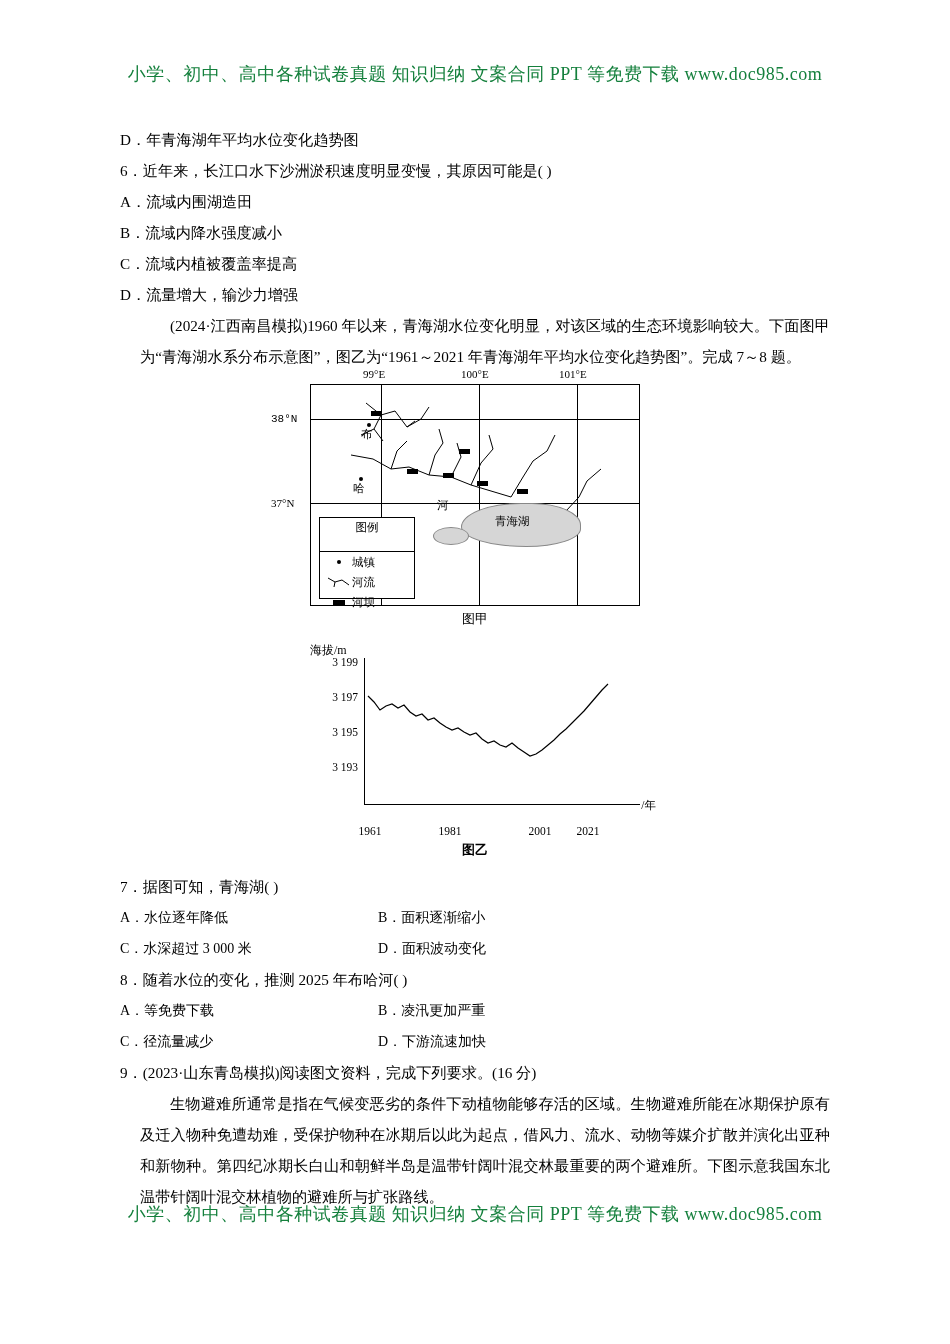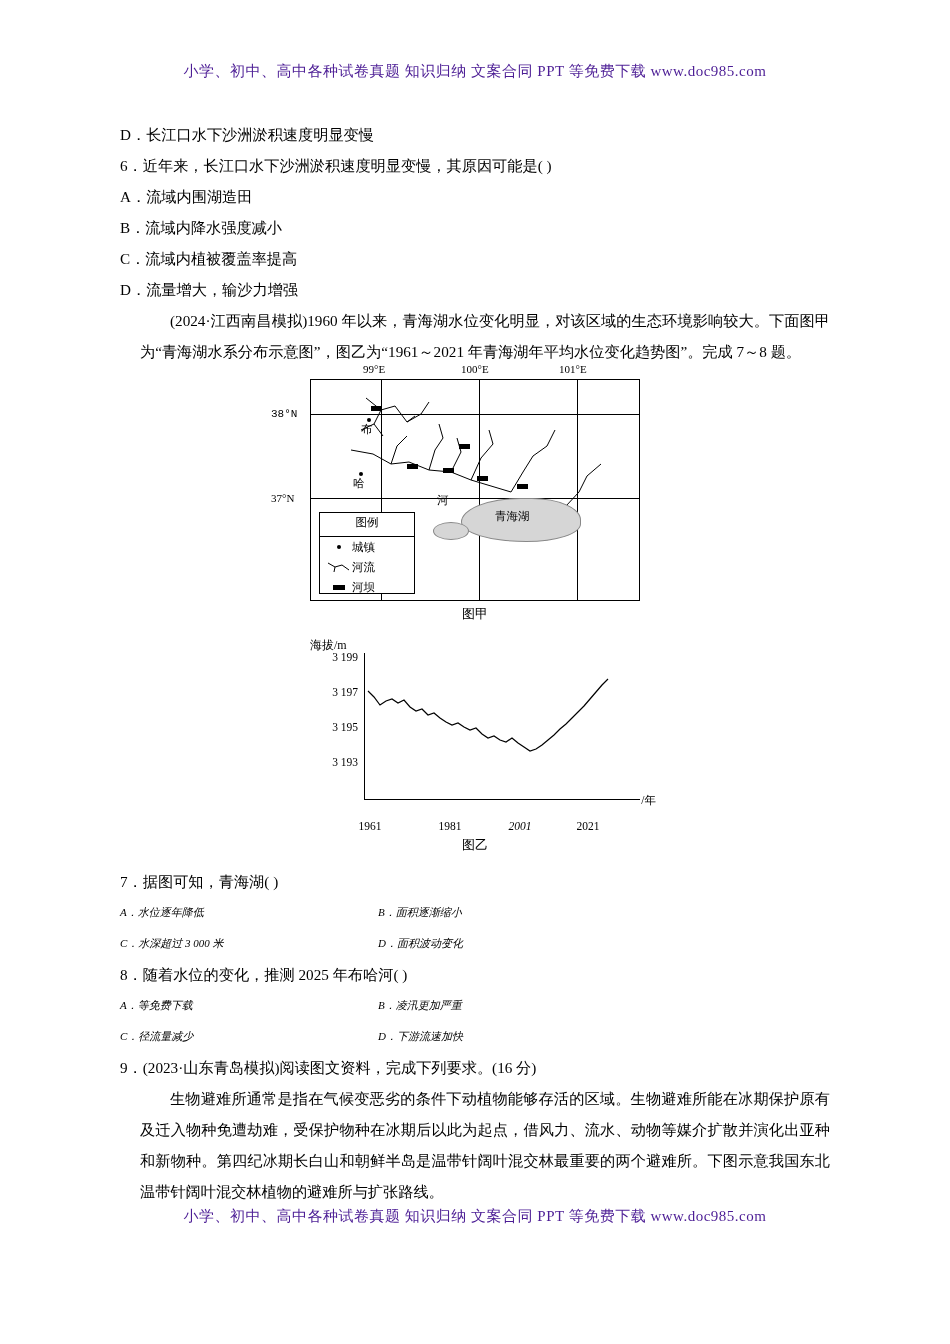--- a/index.html
+++ b/index.html
@@ -17,22 +17,22 @@
   }
   .page {
     position: relative;
     width: 950px;
     height: 1344px;
     box-sizing: border-box;
     padding: 0 120px;
   }
   .watermark {
     text-align: center;
-    font-size: 15px;
-    color: #4c1d95;
+    font-size: 18px;
+    color: #15803d;
     letter-spacing: 0.5px;
     font-family: "Liberation Serif", serif;
   }
   .wm-top { padding-top: 62px; }
   .wm-bottom {
     position: absolute;
     left: 0; right: 0;
     bottom: 118px;
     text-align: center;
   }
@@ -47,23 +47,22 @@
     line-height: 31px;
   }
   .q-line {
     font-size: 15.2px;
     line-height: 31px;
   }
   .indent2 { text-indent: 30px; }
   .content { margin-top: 38px; }
   .two-col {
     display: flex;
-    font-size: 11px;
+    font-size: 14px;
     line-height: 31px;
-    font-style: italic;
   }
   .two-col > div:first-child { width: 258px; }
 
   
   .fig-wrap { margin: 12px 0 0 0; }
   .map-outer {
     position: relative;
     width: 330px;
     height: 222px;
     margin: 6px auto 0 auto;
@@ -127,21 +126,21 @@
     height: 82px;
     border: 1px solid #000;
     background: #fff;
     box-sizing: border-box;
     font-size: 11.5px;
   }
   .legend-title {
     text-align: center;
     padding-top: 2px;
     border-bottom: 1px solid #000;
-    padding-bottom: 6px;
+    padding-bottom: 16px;
   }
   .legend-row {
     display: flex;
     align-items: center;
     height: 20px;
     padding-left: 6px;
   }
   .legend-sym {
     width: 26px;
     display: flex;
@@ -199,21 +198,21 @@
 </style>
 </head>
 <body>
 
 <div class="page">
 
   <div class="watermark wm-top">小学、初中、高中各种试卷真题  知识归纳  文案合同  PPT 等免费下载     www.doc985.com</div>
 
   <div class="content">
 
-    <div class="opt-line">D．长江口水下沙洲淤积速度明显变慢</div>
+    <div class="opt-line">D．年青海湖年平均水位变化趋势图</div>
 
     <div class="q-line">6．近年来，长江口水下沙洲淤积速度明显变慢，其原因可能是(        )</div>
     <div class="opt-line">A．流域内围湖造田</div>
     <div class="opt-line">B．流域内降水强度减小</div>
     <div class="opt-line">C．流域内植被覆盖率提高</div>
     <div class="opt-line">D．流量增大，输沙力增强</div>
 
     <div class="body-text indent2">(2024·江西南昌模拟)1960 年以来，青海湖水位变化明显，对该区域的生态环境影响较大。下面图甲为“青海湖水系分布示意图”，图乙为“1961～2021 年青海湖年平均水位变化趋势图”。完成 7～8 题。</div>
 
     <div class="fig-wrap">
@@ -305,25 +304,25 @@
 
       <div class="axis-y"></div>
       <div class="axis-x"></div>
 
       <svg width="330" height="175" style="position:absolute;left:0;top:0;">
         <polyline fill="none" stroke="#000" stroke-width="1.2" points="58,52 64,58 70,66 76,62 82,60 88,64 94,61 100,68 106,72 112,70 118,76 124,74 130,79 136,83 142,86 148,84 154,88 160,91 166,89 172,95 178,99 184,97 190,101 196,103 202,99 208,104 214,108 220,112 226,110 232,106 238,101 244,96 250,90 256,85 262,79 268,73 274,67 280,60 286,53 292,46 298,40"></polyline>
       </svg>
 
       <div class="xtick" style="left:38px; width:44px;">1961</div>
       <div class="xtick" style="left:118px; width:44px;">1981</div>
-      <div class="xtick" style="left:188px; width:44px;font-style:italic;">2001</div>
+      <div class="xtick" style="left:208px; width:44px;">2001</div>
       <div class="xtick" style="left:256px; width:44px;">2021</div>
       <div class="xunit">/年</div>
     </div>
-    <div class="fig-caption" style="margin-top:22px;">图乙</div>
+    <div class="fig-caption" style="margin-top:22px;font-weight:bold;">图乙</div>
 
     <div class="q-line" style="margin-top:12px;">7．据图可知，青海湖(        )</div>
     <div class="two-col">
       <div>A．水位逐年降低</div>
       <div>B．面积逐渐缩小</div>
     </div>
     <div class="two-col">
       <div>C．水深超过 3 000 米</div>
       <div>D．面积波动变化</div>
     </div>

